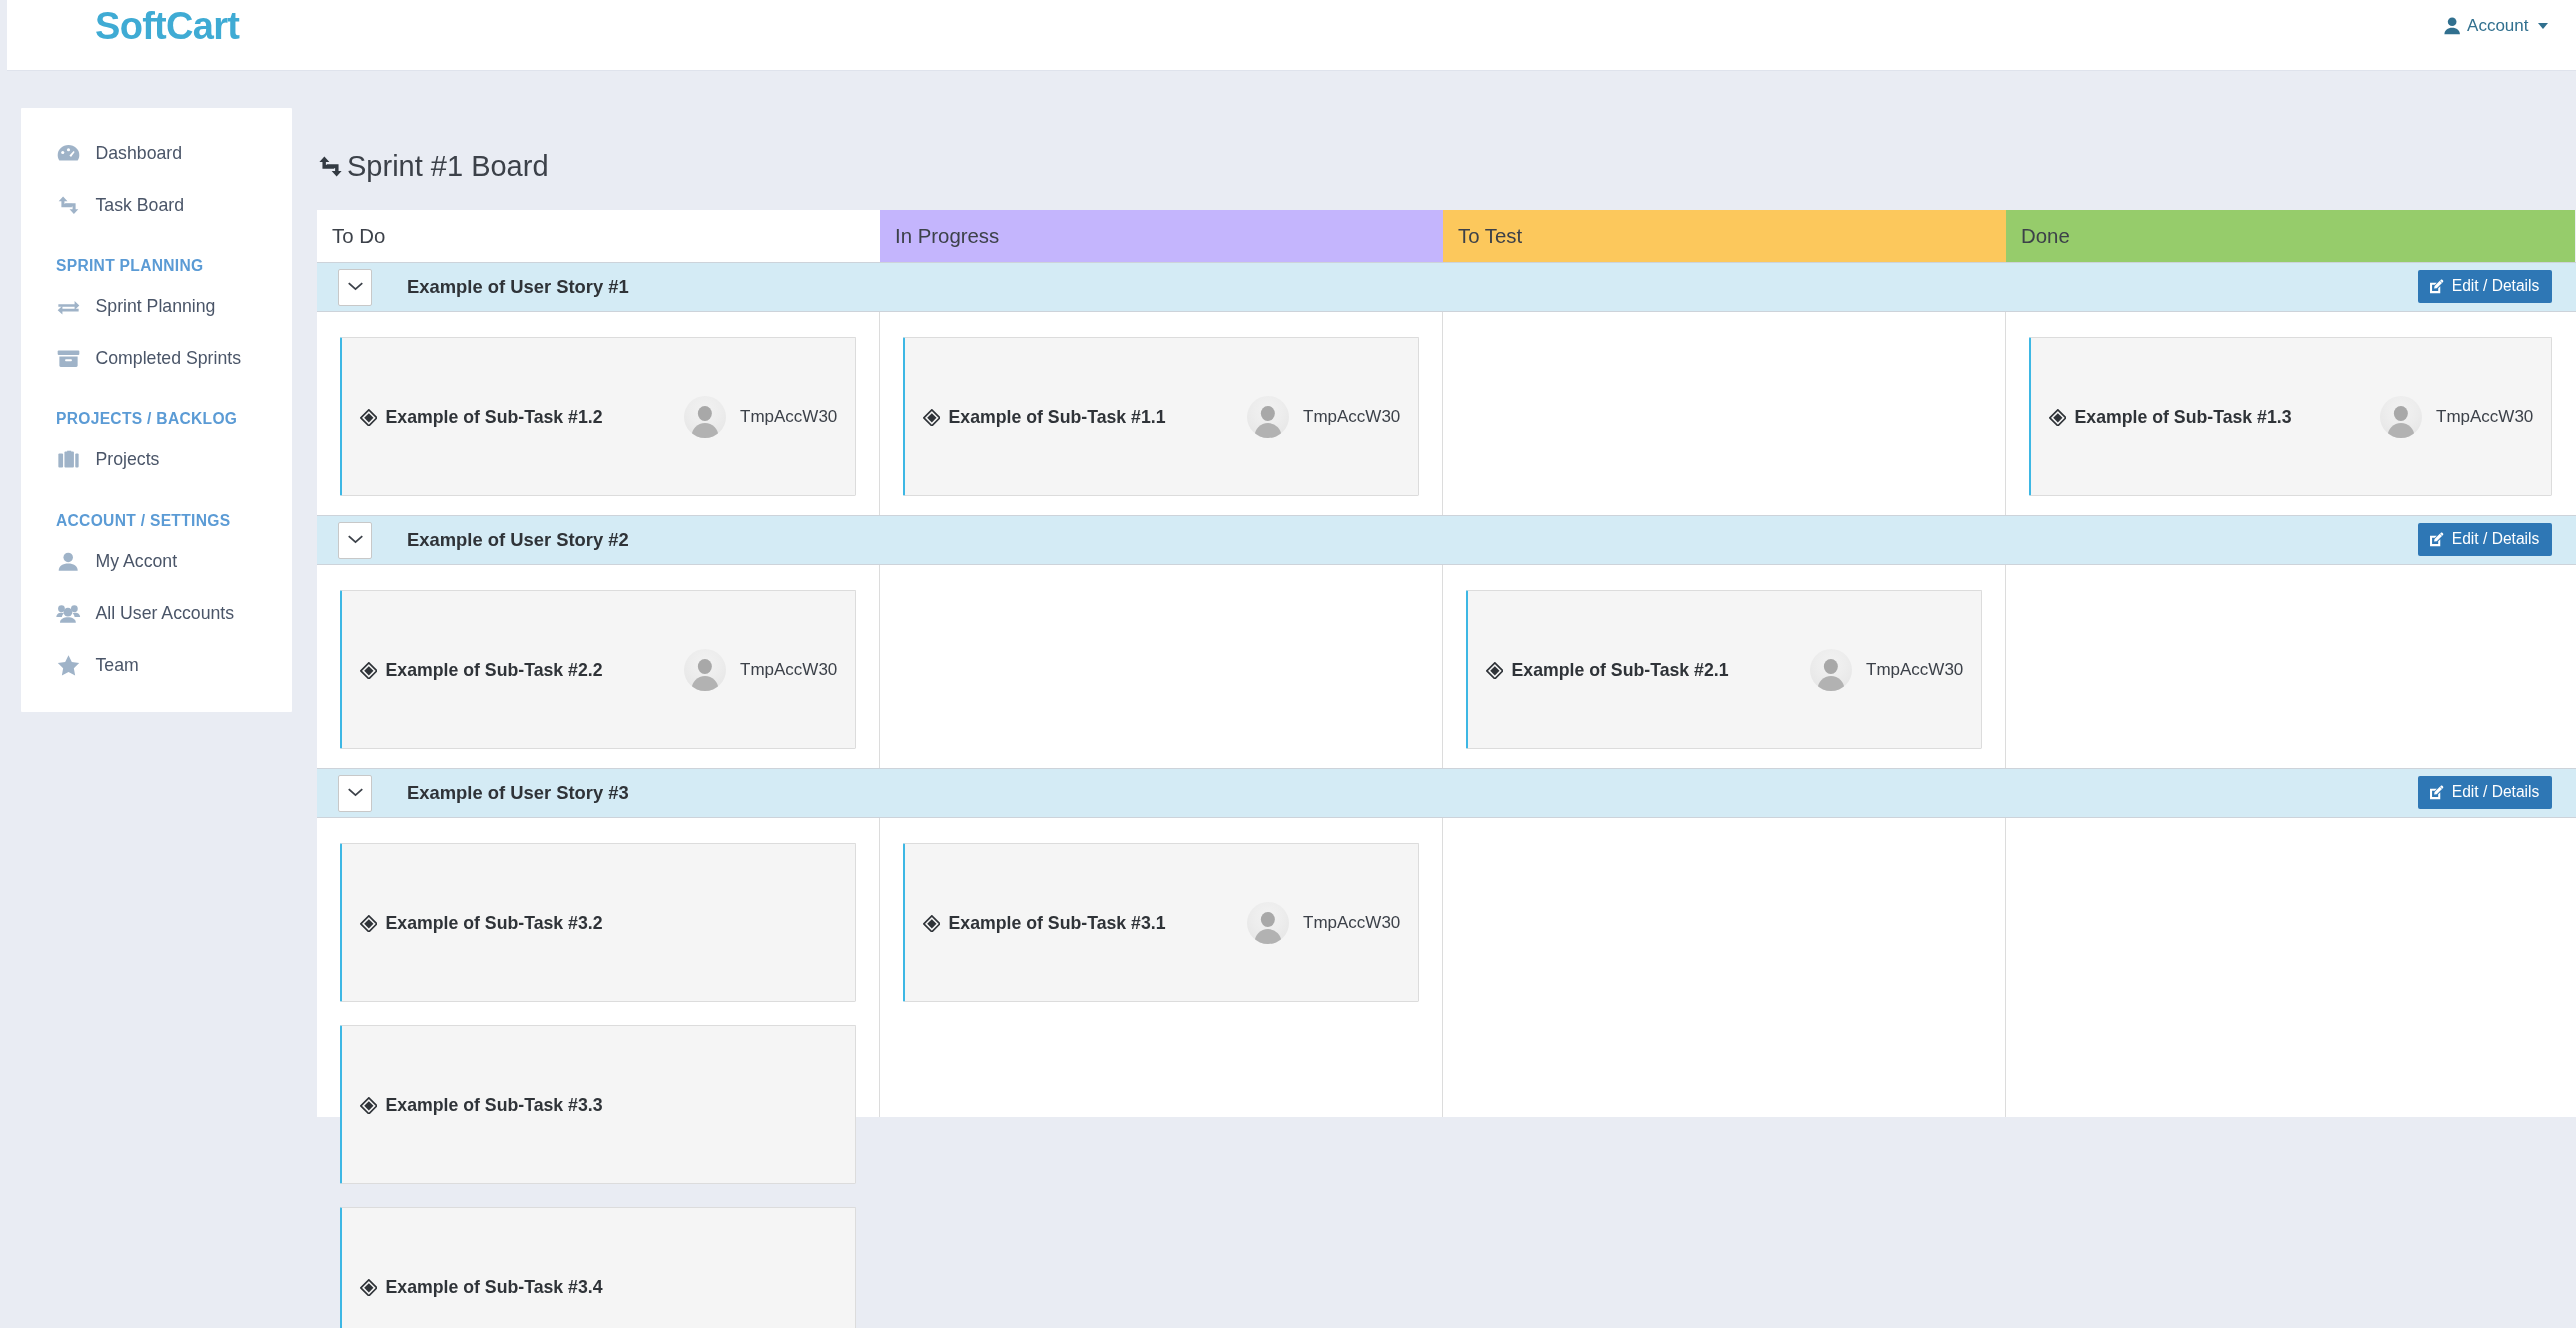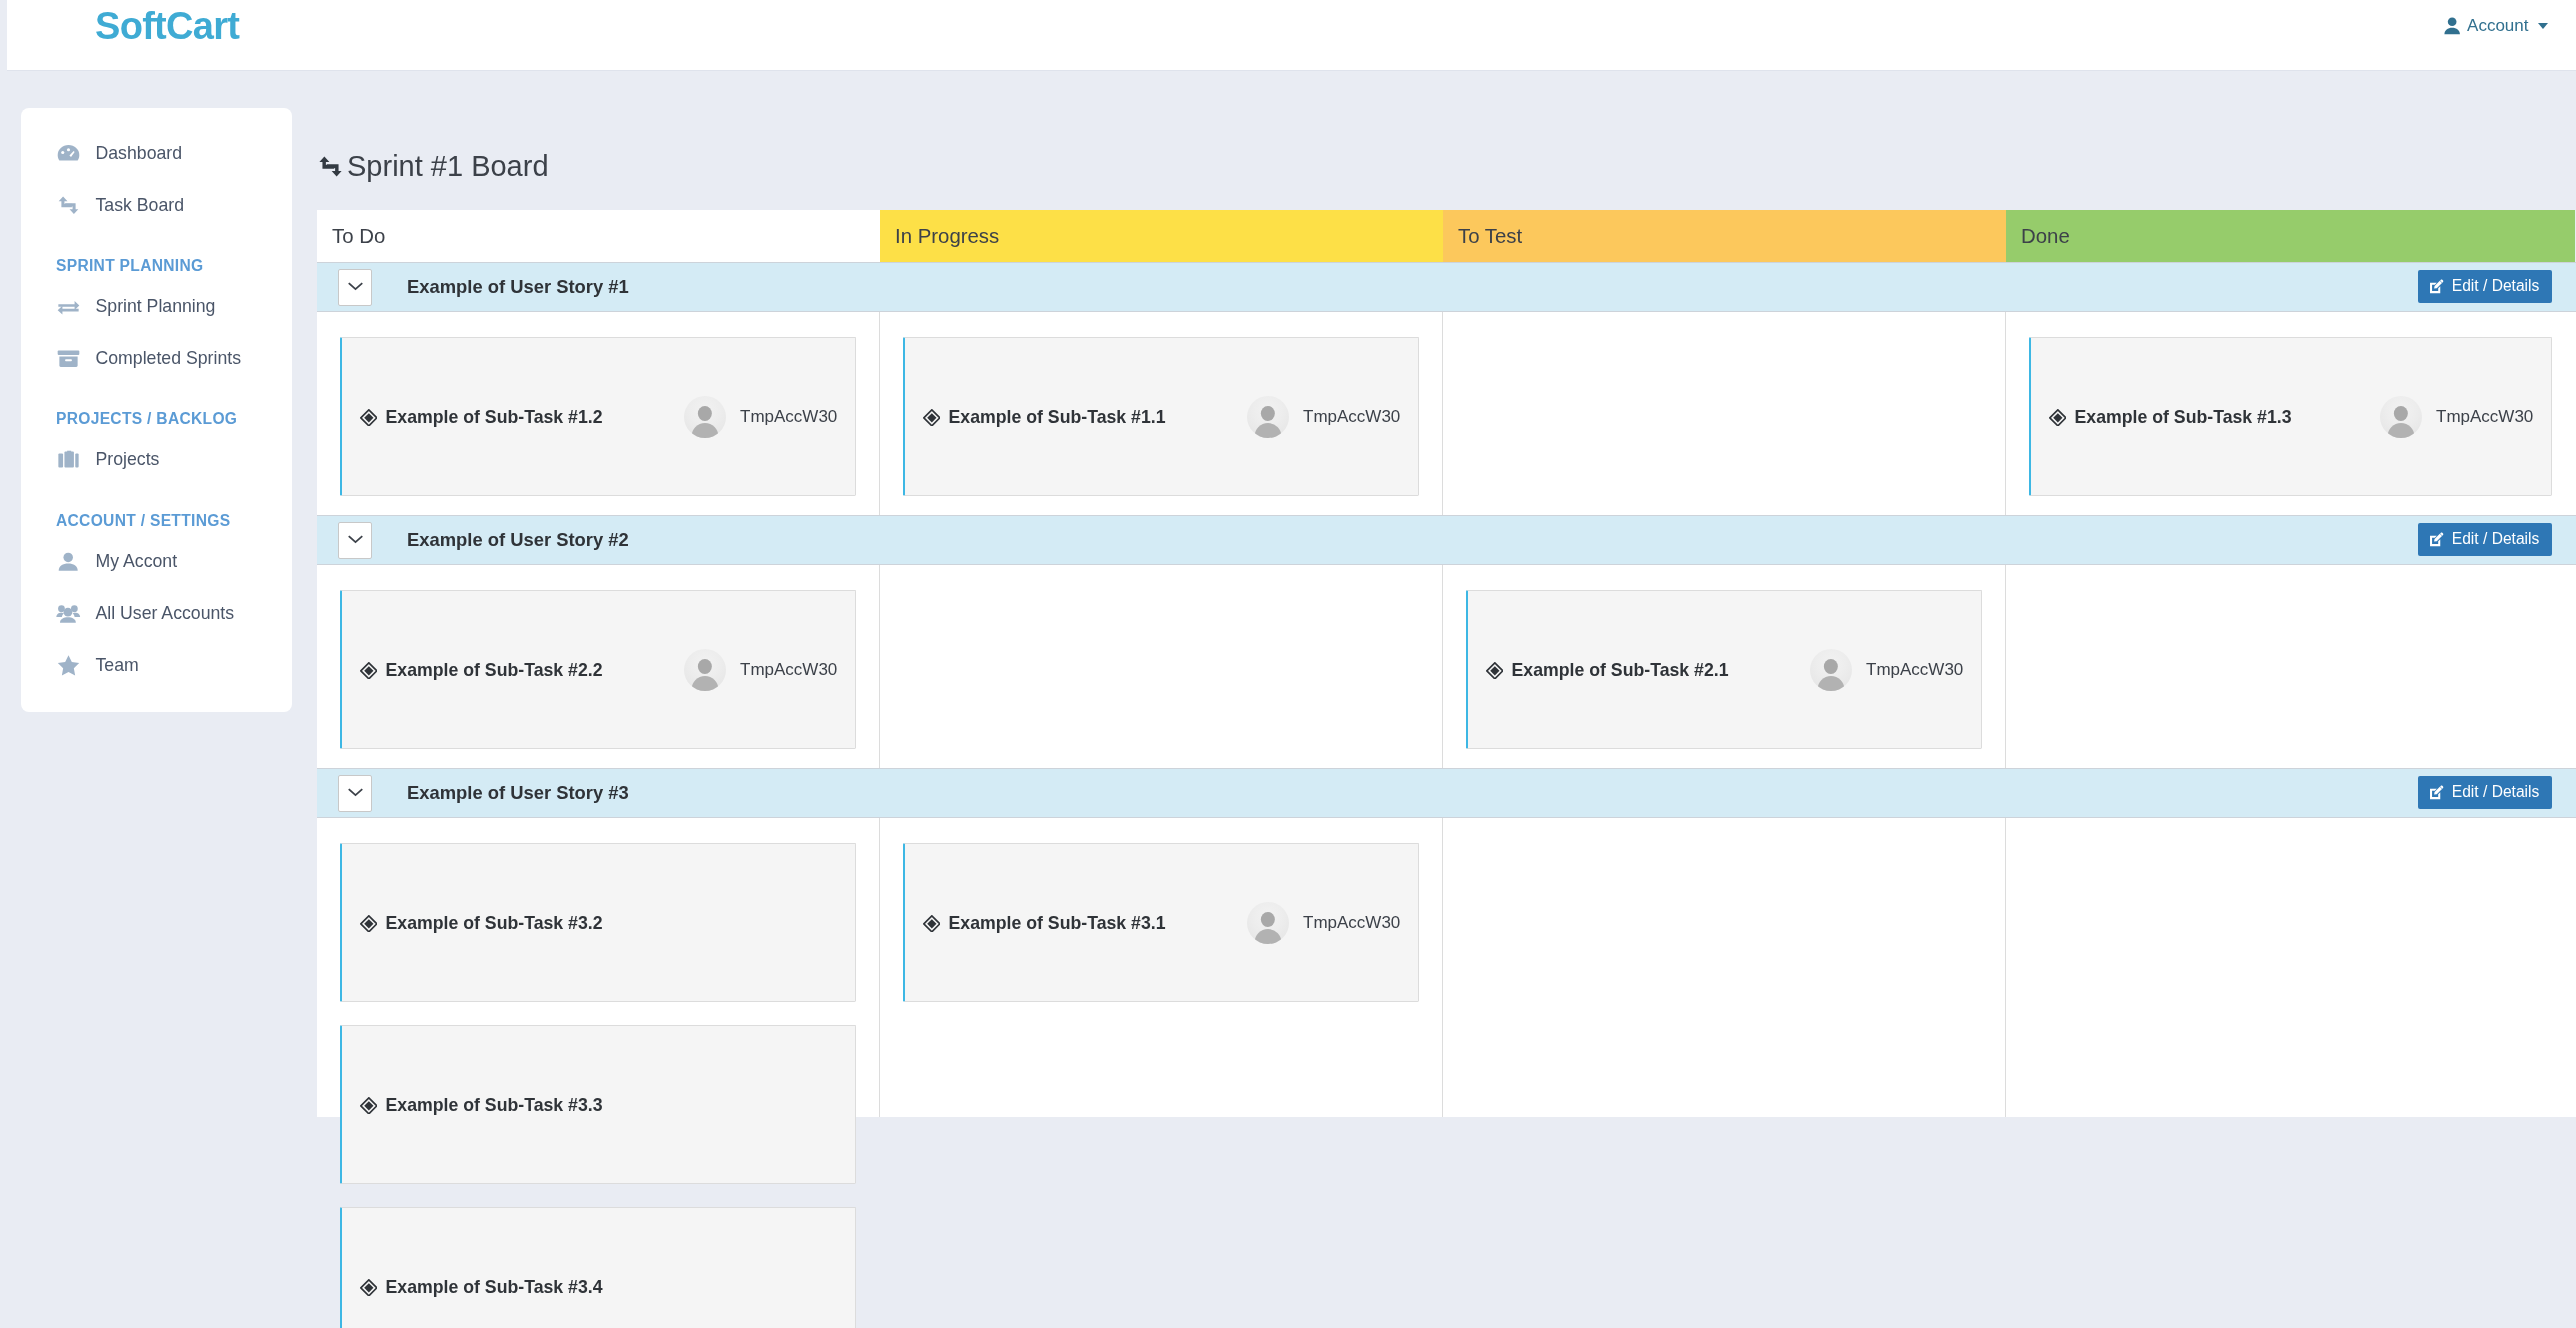--- a/index.html
+++ b/index.html
@@ -35,21 +35,21 @@
     border-right: 5.4px solid transparent;
     border-top: 6.1px solid #31708f;
   }
 
   
   .sidebar {
     position: absolute; left: 21px; top: 108px;
     width: 271px;
     background: #ffffff;
     padding: 19px 0 20.4px 0;
-    border-radius: 8px;
+    border-radius: 1px;
   }
   .nav-item {
     display: flex; align-items: center;
     height: 52px;
     padding-left: 35px;
     gap: 15px;
     color: #4a5568; font-size: 17.7px;
     cursor: pointer;
   }
   .nav-item .ico {
@@ -77,21 +77,21 @@
   
   .board { position: relative; width: 2259px; }
 
   .col-headers { display: flex; width: 2259px; height: 52px; }
   .col-head {
     font-size: 20.4px; color: #3c4149;
     display: flex; align-items: center;
     padding-left: 15px;
   }
   .col-head.todo   { background: #ffffff; }
-  .col-head.prog   { background: #fde047; }
+  .col-head.prog   { background: #c4b5fd; }
   .col-head.test   { background: #fcc85c; }
   .col-head.done   { background: #96cc6b; }
 
   .story-header {
     position: relative;
     height: 50px;
     background: #d4ebf5;
     border-top: 0.7px solid #cdd3da;
     border-bottom: 0.7px solid #cdd3da;
     display: flex; align-items: center;

